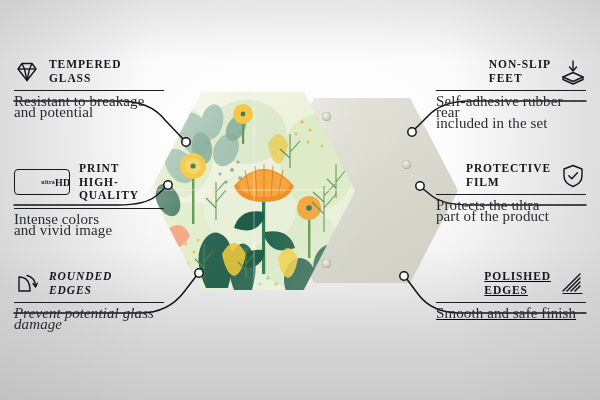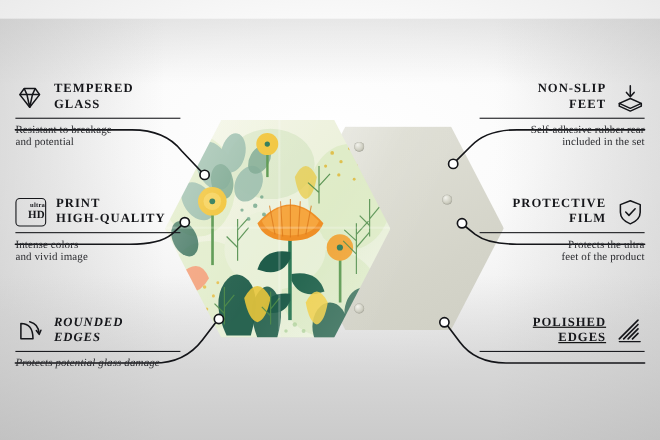--- a/index.html
+++ b/index.html
@@ -2,21 +2,21 @@
 <html><head>
 <meta charset="utf-8">
 <style>
   html,body{margin:0;padding:0;}
   body{
     width:600px;height:400px;overflow:hidden;position:relative;
     font-family:"Liberation Serif",serif;
     background:
       radial-gradient(ellipse 70% 55% at 50% 32%, #ffffff 0%, #fbfbfb 45%, #f2f2f2 72%, #e8e8e8 100%);
   }
-  #stage{position:absolute;inset:0;margin-top:17px;}
+  #stage{position:absolute;inset:0;}
 
   
   .bg-floor{
     position:absolute;left:0;right:0;bottom:0;height:150px;
     background:linear-gradient(180deg, rgba(200,200,200,0) 0%, rgba(190,190,190,.40) 55%, rgba(178,178,178,.55) 100%);
     pointer-events:none;
   }
   .bg-corner-l{
     position:absolute;left:0;top:0;width:150px;height:400px;
     background:linear-gradient(90deg, rgba(186,186,186,.40), rgba(186,186,186,0));
@@ -75,37 +75,38 @@
   }
   #hex-front .seam-v{top:0;bottom:0;width:2px;left:50%;}
   #hex-front .seam-h{left:0;right:0;height:2px;top:49%;}
 
   
   #connectors{position:absolute;inset:0;pointer-events:none;}
 
   
   .feature{position:absolute;width:150px;}
   .feature.left{left:14px;text-align:left;}
-  .feature.right{right:14px;text-align:right;}
+  .feature.right{right:14px;text-align:left;}
   .f-head{display:flex;align-items:center;gap:9px;}
   .feature.right .f-head{flex-direction:row-reverse;}
   .f-title{
     font-size:11.5px;letter-spacing:.9px;line-height:13.5px;
     color:#15161a;text-transform:uppercase;font-weight:700;
   }
   .f-rule{height:1px;background:#1b1c20;margin:5px 0 5px;}
   .f-desc{
-    font-size:10px;line-height:11.2px;color:#2a2b2f;letter-spacing:.1px;
+    font-size:15px;line-height:11.2px;color:#2a2b2f;letter-spacing:.1px;
   }
   .f-icon{width:26px;height:26px;flex:0 0 26px;display:block;}
   .f-icon svg{display:block;width:100%;height:100%;}
   .hd-badge{
     width:26px;height:24px;flex:0 0 26px;border:1.6px solid #15161a;border-radius:4px;
-    display:flex;flex-direction:column;align-items:flex-end;justify-content:center;
+    display:flex;flex-direction:row;align-items:center;justify-content:center;
     line-height:1;
+    padding-left:28px;
   }
   .hd-badge .u{font-size:6px;letter-spacing:.2px;color:#15161a;font-weight:700;}
   .hd-badge .h{font-size:10px;letter-spacing:.3px;color:#15161a;font-weight:700;margin-top:.5px;}
 </style>
 </head>
 <body>
 
 <div id="stage">
 
   <div class="bg-top"></div>
@@ -329,21 +330,21 @@
         </g>
           </svg>
       </span>
       <div class="f-title">
         <div>ROUNDED</div>
         <div>EDGES</div>
       </div>
     </div>
     <div class="f-rule"></div>
     <div class="f-desc">
-      <div>Protects potential glass damage</div>
+      <div>Prevent potential glass damage</div>
     </div>
   </div>
 
   <div class="feature right" style="top:58px;">
     <div class="f-head">
       <span class="f-icon">
         <svg viewBox="0 0 26 26">
             <g fill="none" stroke="#15161a" stroke-width="1.4" stroke-linejoin="round" stroke-linecap="round">
           <path d="M13 2 V11"></path>
               <path d="M9.5 8 L13 12 L16.5 8"></path>
@@ -375,21 +376,21 @@
           </svg>
       </span>
       <div class="f-title">
         <div>PROTECTIVE</div>
         <div>FILM</div>
       </div>
     </div>
     <div class="f-rule"></div>
     <div class="f-desc">
       <div>Protects the ultra</div>
-      <div>feet of the product</div>
+      <div>part of the product</div>
     </div>
   </div>
 
   <div class="feature right" style="top:270px;text-decoration:underline;">
     <div class="f-head">
       <span class="f-icon">
         <svg viewBox="0 0 26 26">
             <g stroke="#15161a" stroke-width="1.5" stroke-linecap="round">
           <line x1="3" y1="20" x2="20" y2="3"></line>
           <line x1="7" y1="20" x2="20" y2="7"></line>
@@ -398,15 +399,18 @@
           <line x1="3" y1="22.5" x2="22" y2="22.5" stroke-width="1.2"></line>
         </g>
           </svg>
       </span>
       <div class="f-title">
         <div>POLISHED</div>
         <div>EDGES</div>
       </div>
     </div>
     <div class="f-rule"></div>
+    <div class="f-desc">
+      <div>Smooth and safe finish</div>
+    </div>
   </div>
 
 </div>
 
 </body></html>

